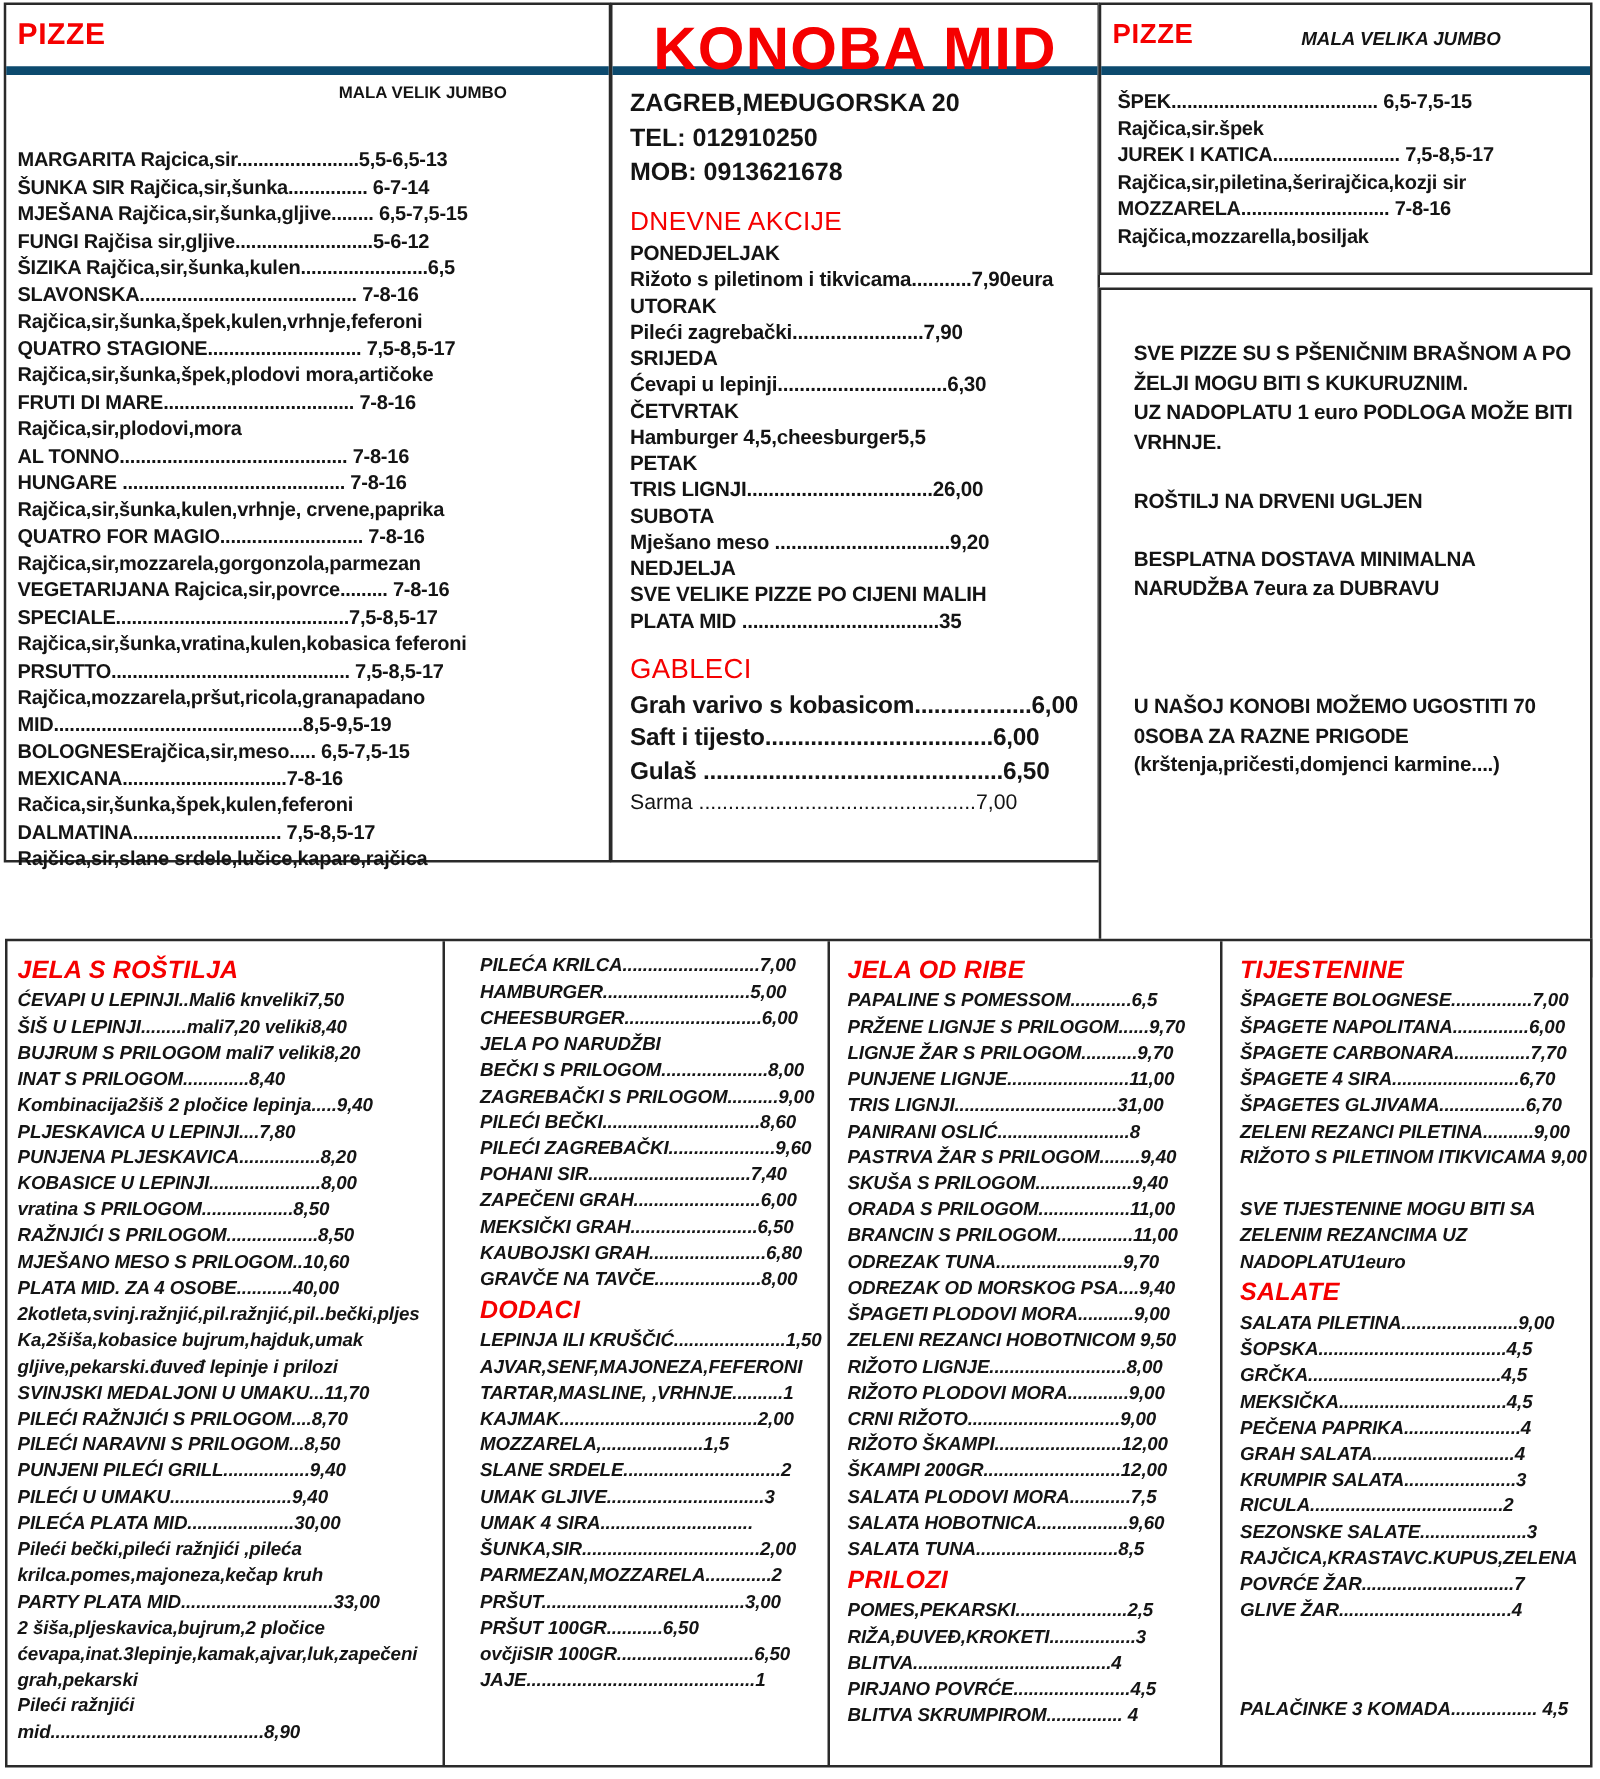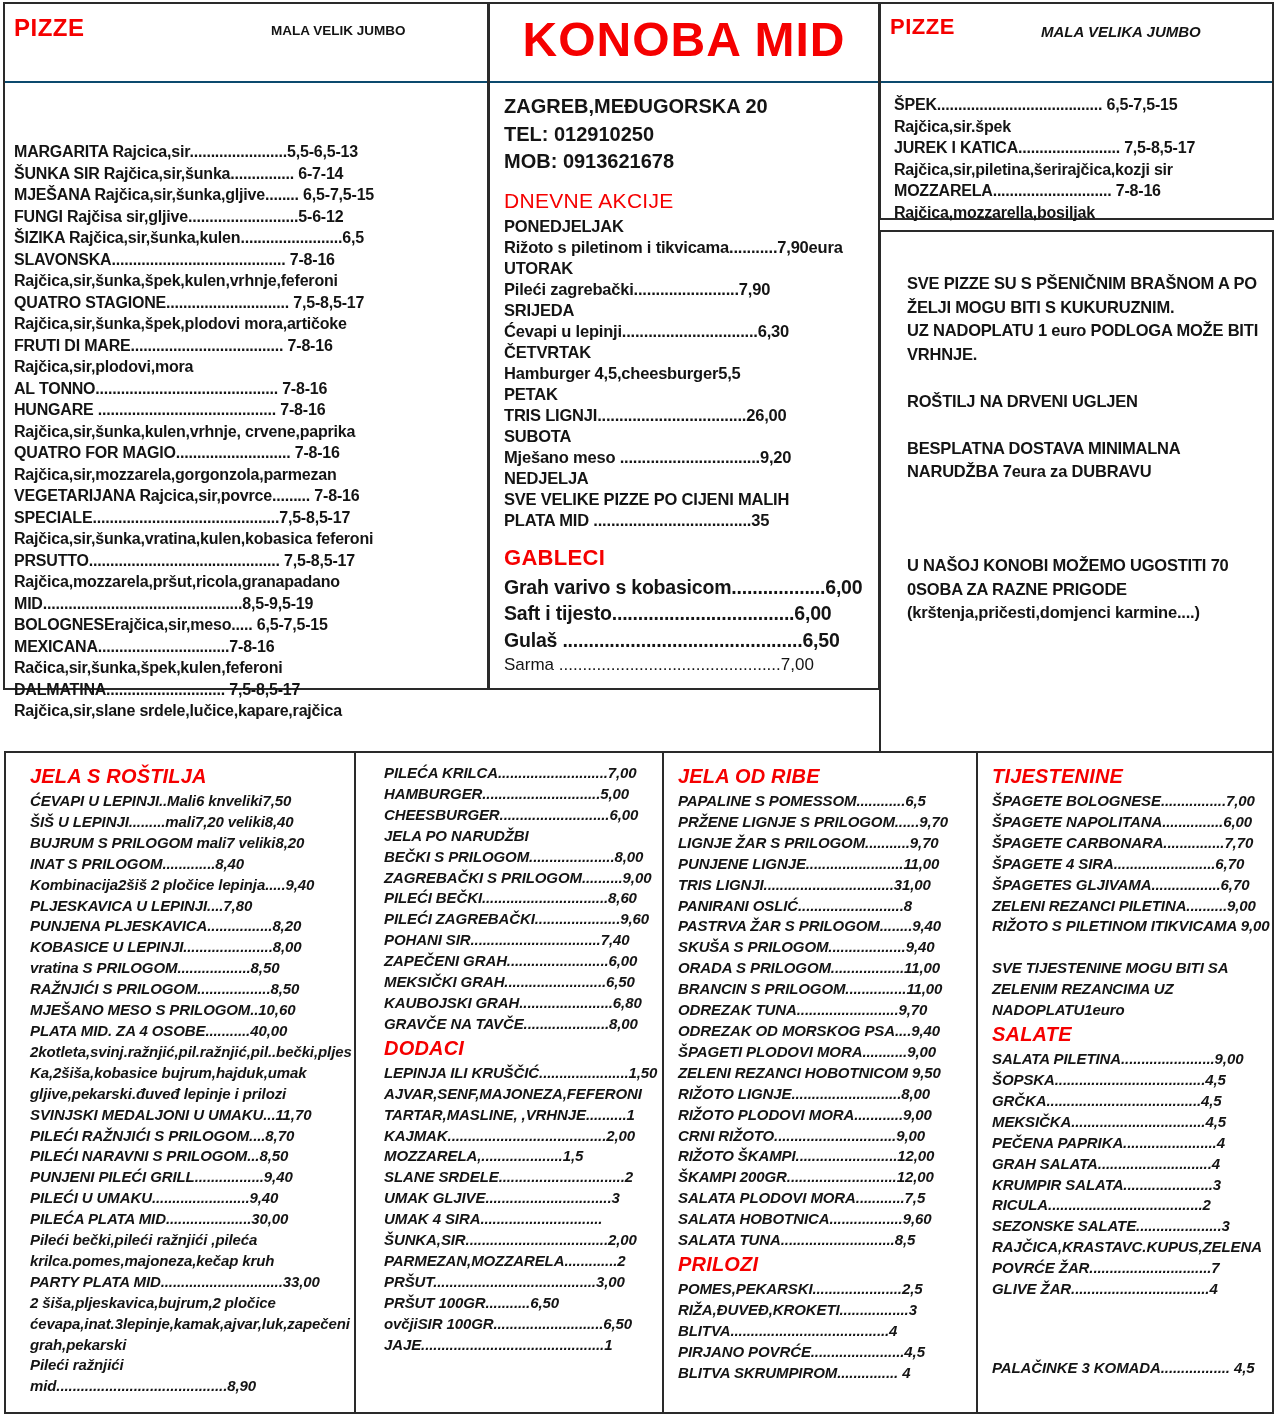--- a/index.html
+++ b/index.html
@@ -1,35 +1,35 @@
 <!DOCTYPE html>
 <html><head>
 <meta charset="utf-8">
 <style>
   html,body{margin:0;padding:0;background:#ffffff;}
   .page{position:relative;width:1280px;height:1423px;background:#ffffff;
         font-family:"Liberation Sans",sans-serif;color:#141414;overflow:hidden;}
   .box{position:absolute;border:2px solid #2a2a2a;box-sizing:border-box;background:#fff;}
-  .hdr{position:relative;height:79px;border-bottom:2px solid #0c4a6e;box-sizing:border-box;}
+  .hdr{position:relative;height:56px;border-bottom:7px solid #0c4a6e;box-sizing:border-box;}
   .red{color:#f50000;}
   .pizza-title{position:absolute;left:9px;top:10px;font-size:24px;font-weight:700;letter-spacing:.5px;}
   .sizes-lbl{position:absolute;top:19px;font-size:13.5px;font-weight:700;}
   .sizes-lbl.it{font-style:italic;font-size:15px;}
   .ln{white-space:nowrap;}
   .blank{opacity:0;}
   
   .plist{padding:10px 4px 0 9px;font-size:16px;font-weight:700;line-height:21.5px;letter-spacing:-.2px;margin-top:48px;}
   
   .konoba{position:absolute;width:100%;top:0;left:0;text-align:center;
           font-size:48px;font-weight:700;line-height:72px;letter-spacing:1px;}
   .cbody{padding:10px 8px 0 14px;}
   .addr{font-size:20px;font-weight:700;line-height:27.5px;}
   .sec-title{font-size:21px;font-weight:400;margin-top:13px;margin-bottom:3px;letter-spacing:.3px;}
   .dlist{font-size:16.5px;font-weight:700;line-height:21px;letter-spacing:-.2px;}
-  .gab-title{font-size:22px;font-weight:700;margin-top:14px;margin-bottom:3px;letter-spacing:.3px;}
+  .gab-title{font-size:22px;font-weight:400;margin-top:14px;margin-bottom:3px;letter-spacing:.3px;}
   .glist{font-size:19.5px;font-weight:700;line-height:26.5px;letter-spacing:-.2px;}
   .sarma{font-size:17px;font-weight:400;line-height:24px;}
   
   .rplist{padding:11px 4px 0 13px;font-size:16px;font-weight:700;line-height:21.5px;letter-spacing:-.2px;}
   .info{padding:40px 10px 0 14px;font-size:16.5px;font-weight:700;line-height:23.5px;letter-spacing:-.2px;}
   
   .cell{position:absolute;top:0;bottom:0;box-sizing:border-box;overflow:hidden;padding-top:10px;}
   .vline{position:absolute;top:0;bottom:0;width:2px;background:#2a2a2a;}
   .bcol{font-style:italic;font-weight:700;font-size:15px;line-height:20.9px;letter-spacing:-.1px;}
   .bhead{font-style:italic;font-weight:700;font-size:20px;line-height:26px;letter-spacing:.2px;margin-bottom:2px;}
@@ -37,21 +37,21 @@
   .pancake{margin-top:58px;}
 </style>
 </head>
 <body>
 
 <div class="page">
 
   <div class="box" style="left:3px;top:2px;width:486px;height:688px;">
     <div class="hdr">
       <span class="pizza-title red">PIZZE</span>
-      <span class="sizes-lbl" style="left:266px;">MALA VELIK JUMBO</span>
+      <span class="sizes-lbl" style="left:266px;margin-top:43px;">MALA VELIK JUMBO</span>
     </div>
     <div class="plist">
         <div class="ln">MARGARITA  Rajcica,sir.......................5,5-6,5-13</div>
         <div class="ln">ŠUNKA SIR   Rajčica,sir,šunka............... 6-7-14</div>
         <div class="ln">MJEŠANA   Rajčica,sir,šunka,gljive........ 6,5-7,5-15</div>
         <div class="ln">FUNGI Rajčisa sir,gljive..........................5-6-12</div>
         <div class="ln">ŠIZIKA Rajčica,sir,šunka,kulen........................6,5</div>
         <div class="ln">SLAVONSKA......................................... 7-8-16</div>
         <div class="ln">Rajčica,sir,šunka,špek,kulen,vrhnje,feferoni</div>
         <div class="ln">QUATRO STAGIONE............................. 7,5-8,5-17</div>
@@ -148,21 +148,21 @@
         <div class="ln">0SOBA ZA RAZNE PRIGODE</div>
         <div class="ln">(krštenja,pričesti,domjenci karmine....)</div>
       </div>
   </div>
 
   <div class="box" style="left:4px;top:751px;width:1270px;height:663px;">
     <div class="vline" style="left:348px;"></div>
     <div class="vline" style="left:656px;"></div>
     <div class="vline" style="left:970px;"></div>
 
-    <div class="cell bcol" style="left:16px;width:348px;padding-left:8px;">
+    <div class="cell bcol" style="left:0;width:348px;padding-left:8px;">
       <div class="bhead red">JELA S ROŠTILJA</div>
       <div>
           <div class="ln">ĆEVAPI U LEPINJI..Mali6 knveliki7,50</div>
           <div class="ln">ŠIŠ U LEPINJI.........mali7,20 veliki8,40</div>
           <div class="ln">BUJRUM S PRILOGOM mali7 veliki8,20</div>
           <div class="ln">INAT S PRILOGOM.............8,40</div>
           <div class="ln">Kombinacija2šiš 2 pločice lepinja.....9,40</div>
           <div class="ln">PLJESKAVICA U LEPINJI....7,80</div>
           <div class="ln">PUNJENA PLJESKAVICA................8,20</div>
           <div class="ln">KOBASICE U LEPINJI......................8,00</div>

